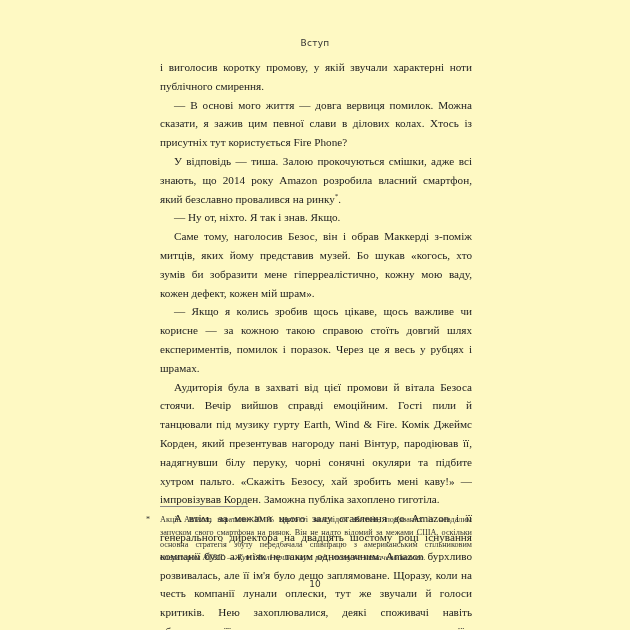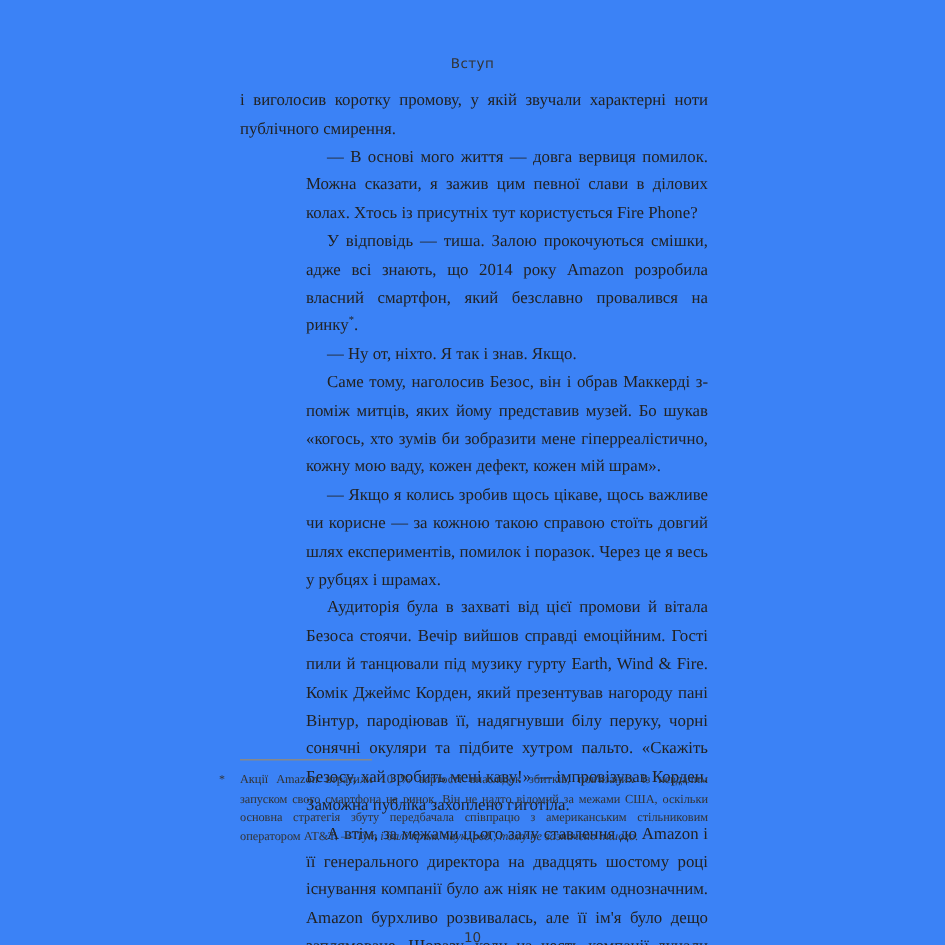--- a/index.html
+++ b/index.html
@@ -1,46 +1,46 @@
 <!DOCTYPE html>
 <html><head>
 <meta charset="utf-8">
 <style>
   html, body { margin: 0; padding: 0; background: #ffffff; }
   body { width: 630px; height: 630px; position: relative; overflow: hidden; }
   .page {
-    position: absolute; left: 0; top: 0; width: 630px; height: 630px; background: #3b82f6;
+    position: absolute; left: 0; top: 0; width: 630px; height: 630px; background: #fef9c3;
   }
   .running-head {
     position: absolute; top: 38px; left: 0; width: 630px; text-align: center;
     font-family: "DejaVu Sans", sans-serif; font-size: 9px; color: #333; letter-spacing: 0.3px;
   }
   .body-text {
     position: absolute; left: 160px; top: 58px; width: 312px;
     font-family: "Liberation Serif", serif; font-size: 11.2px; line-height: 18.8px; color: #222;
     text-align: justify;
   }
   .body-text p { margin: 0; }
-  .body-text p.indent { text-indent: 14px; margin-left: 44px; }
+  .body-text p.indent { text-indent: 14px; }
   .footnote-rule {
     position: absolute; left: 160px; top: 506px; width: 88px; height: 0;
     border-top: 0.8px solid #888;
   }
   .footnote {
     position: absolute; left: 160px; top: 514px; width: 312px;
     font-family: "Liberation Serif", serif; font-size: 8.2px; line-height: 12.6px; color: #333;
     text-align: justify;
   }
   .footnote .marker {
     position: absolute; left: -14px; top: 0; font-size: 8px;
   }
   .footnote .ital { font-style: italic; }
   .folio {
     position: absolute; top: 579px; left: 0; width: 630px; text-align: center;
-    font-family: "DejaVu Sans", sans-serif; font-size: 9px; color: #333; margin-top: 42px;
+    font-family: "DejaVu Sans", sans-serif; font-size: 9px; color: #333;
   }
   sup { font-size: 7px; line-height: 0; }
 </style>
 </head>
 <body>
 
 <div class="page">
   <div class="running-head">Вступ</div>
 
   <div class="body-text">

